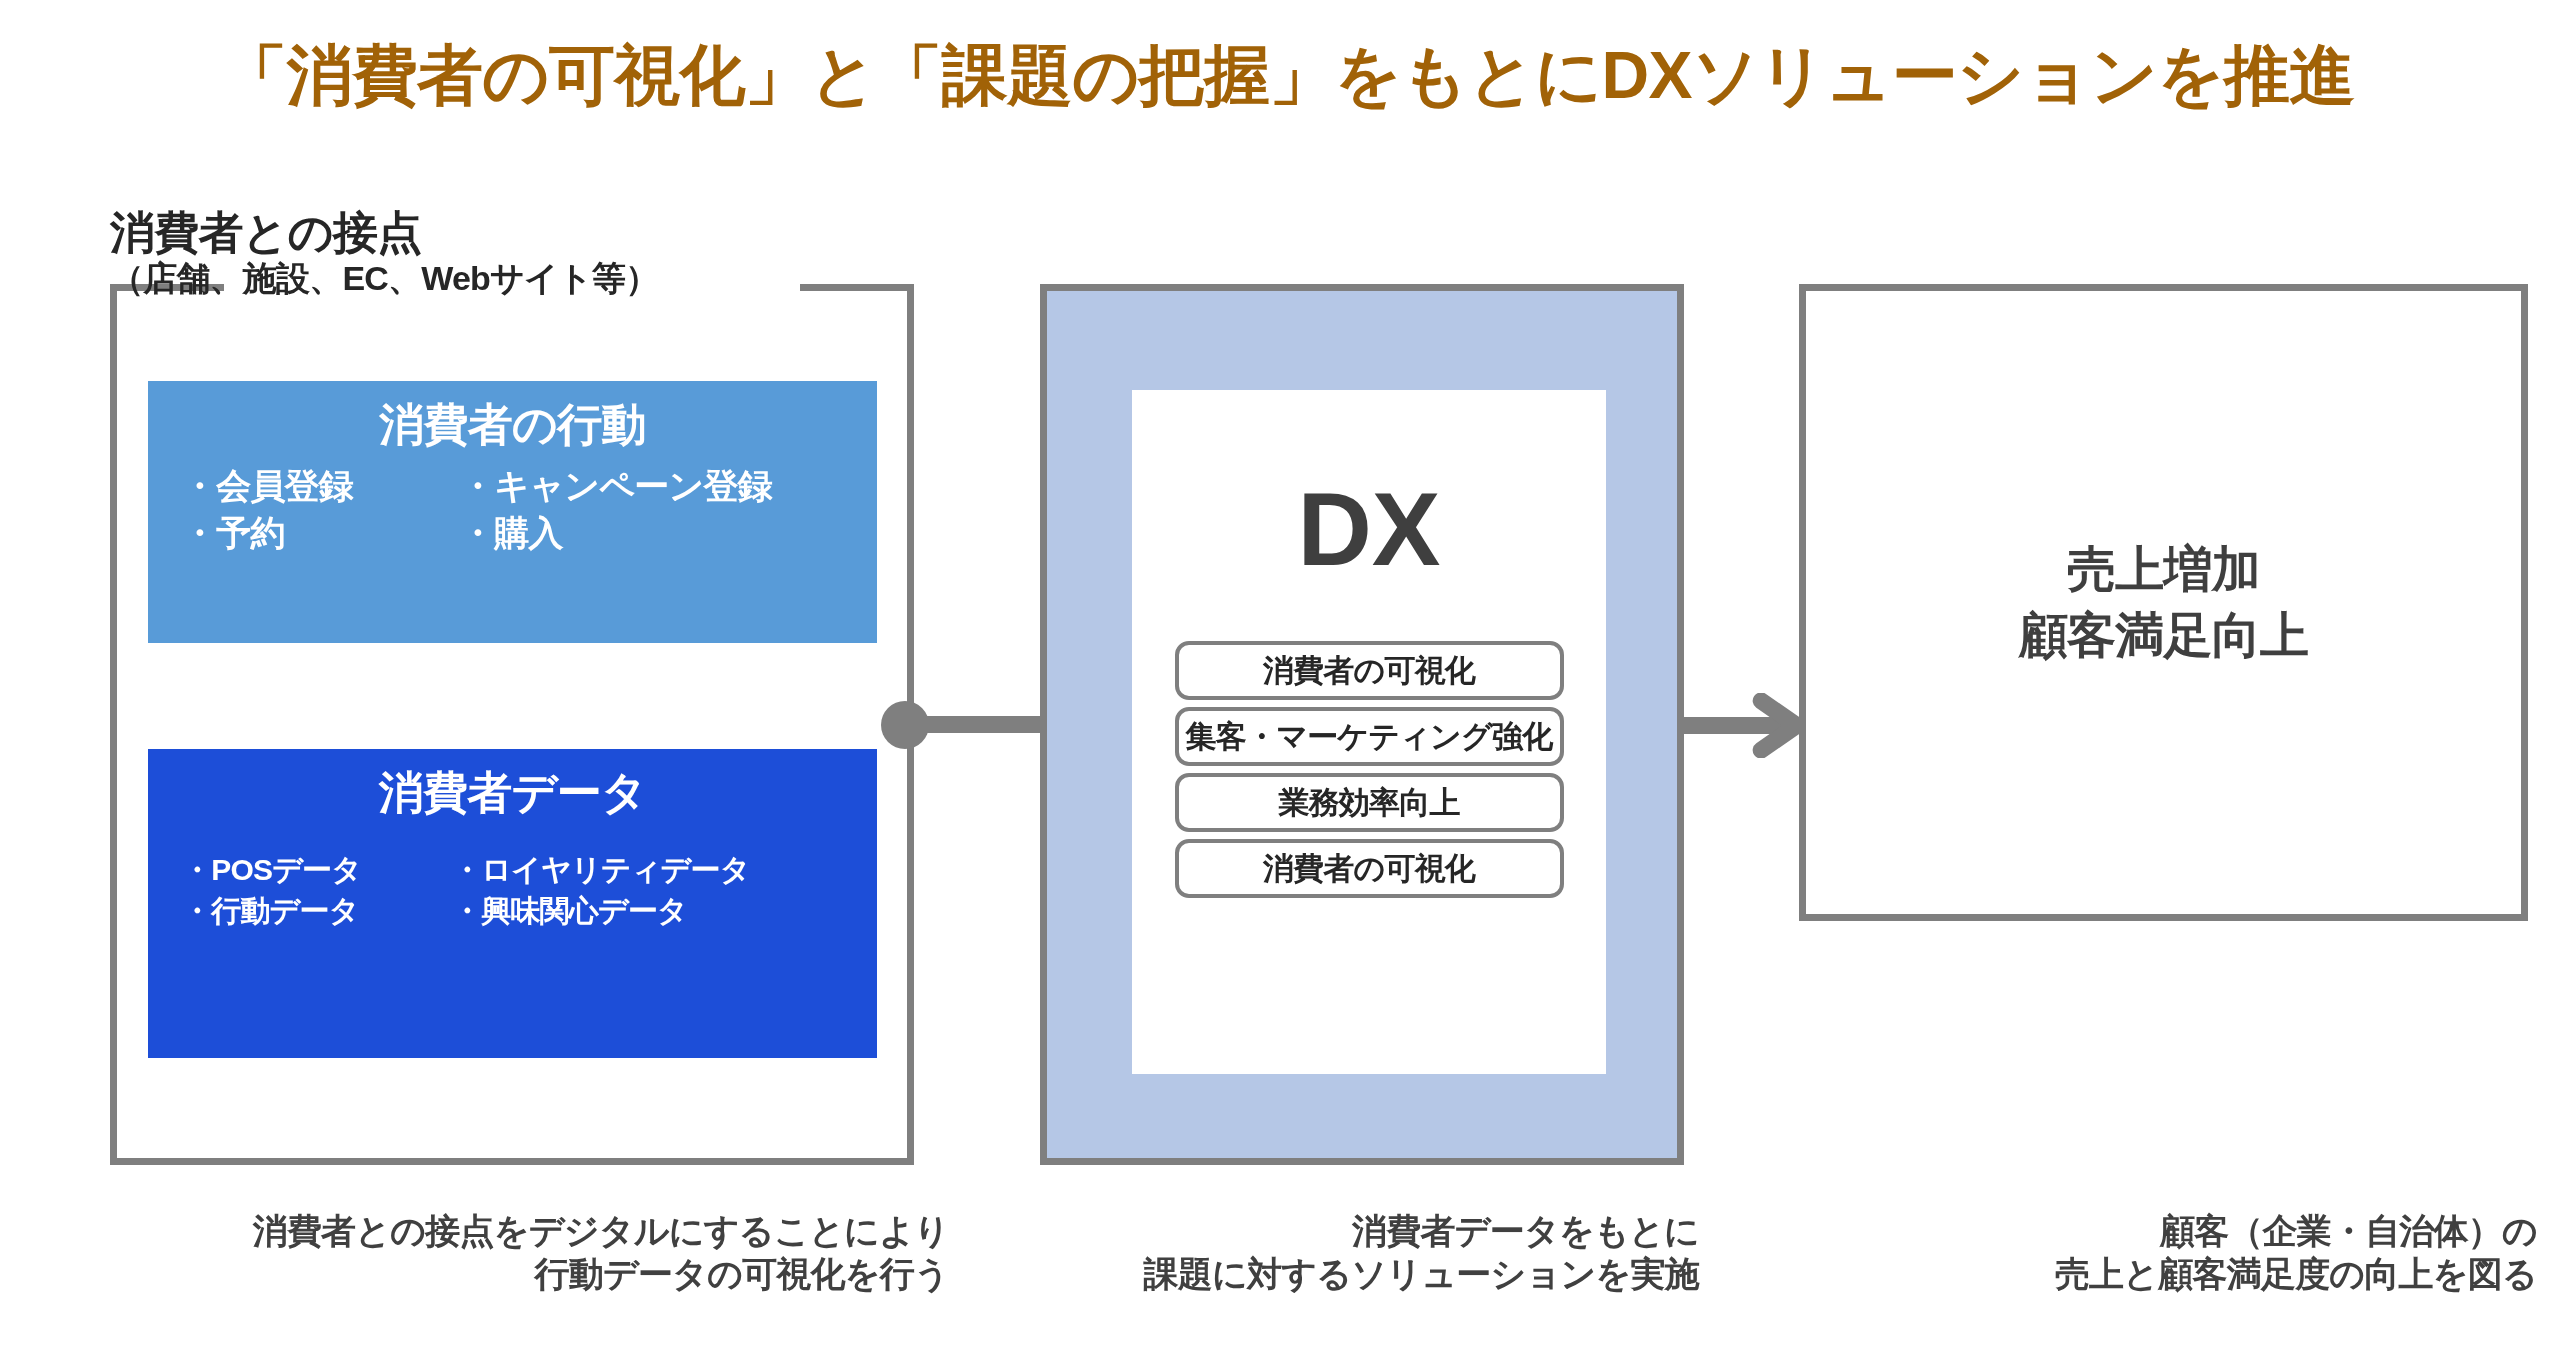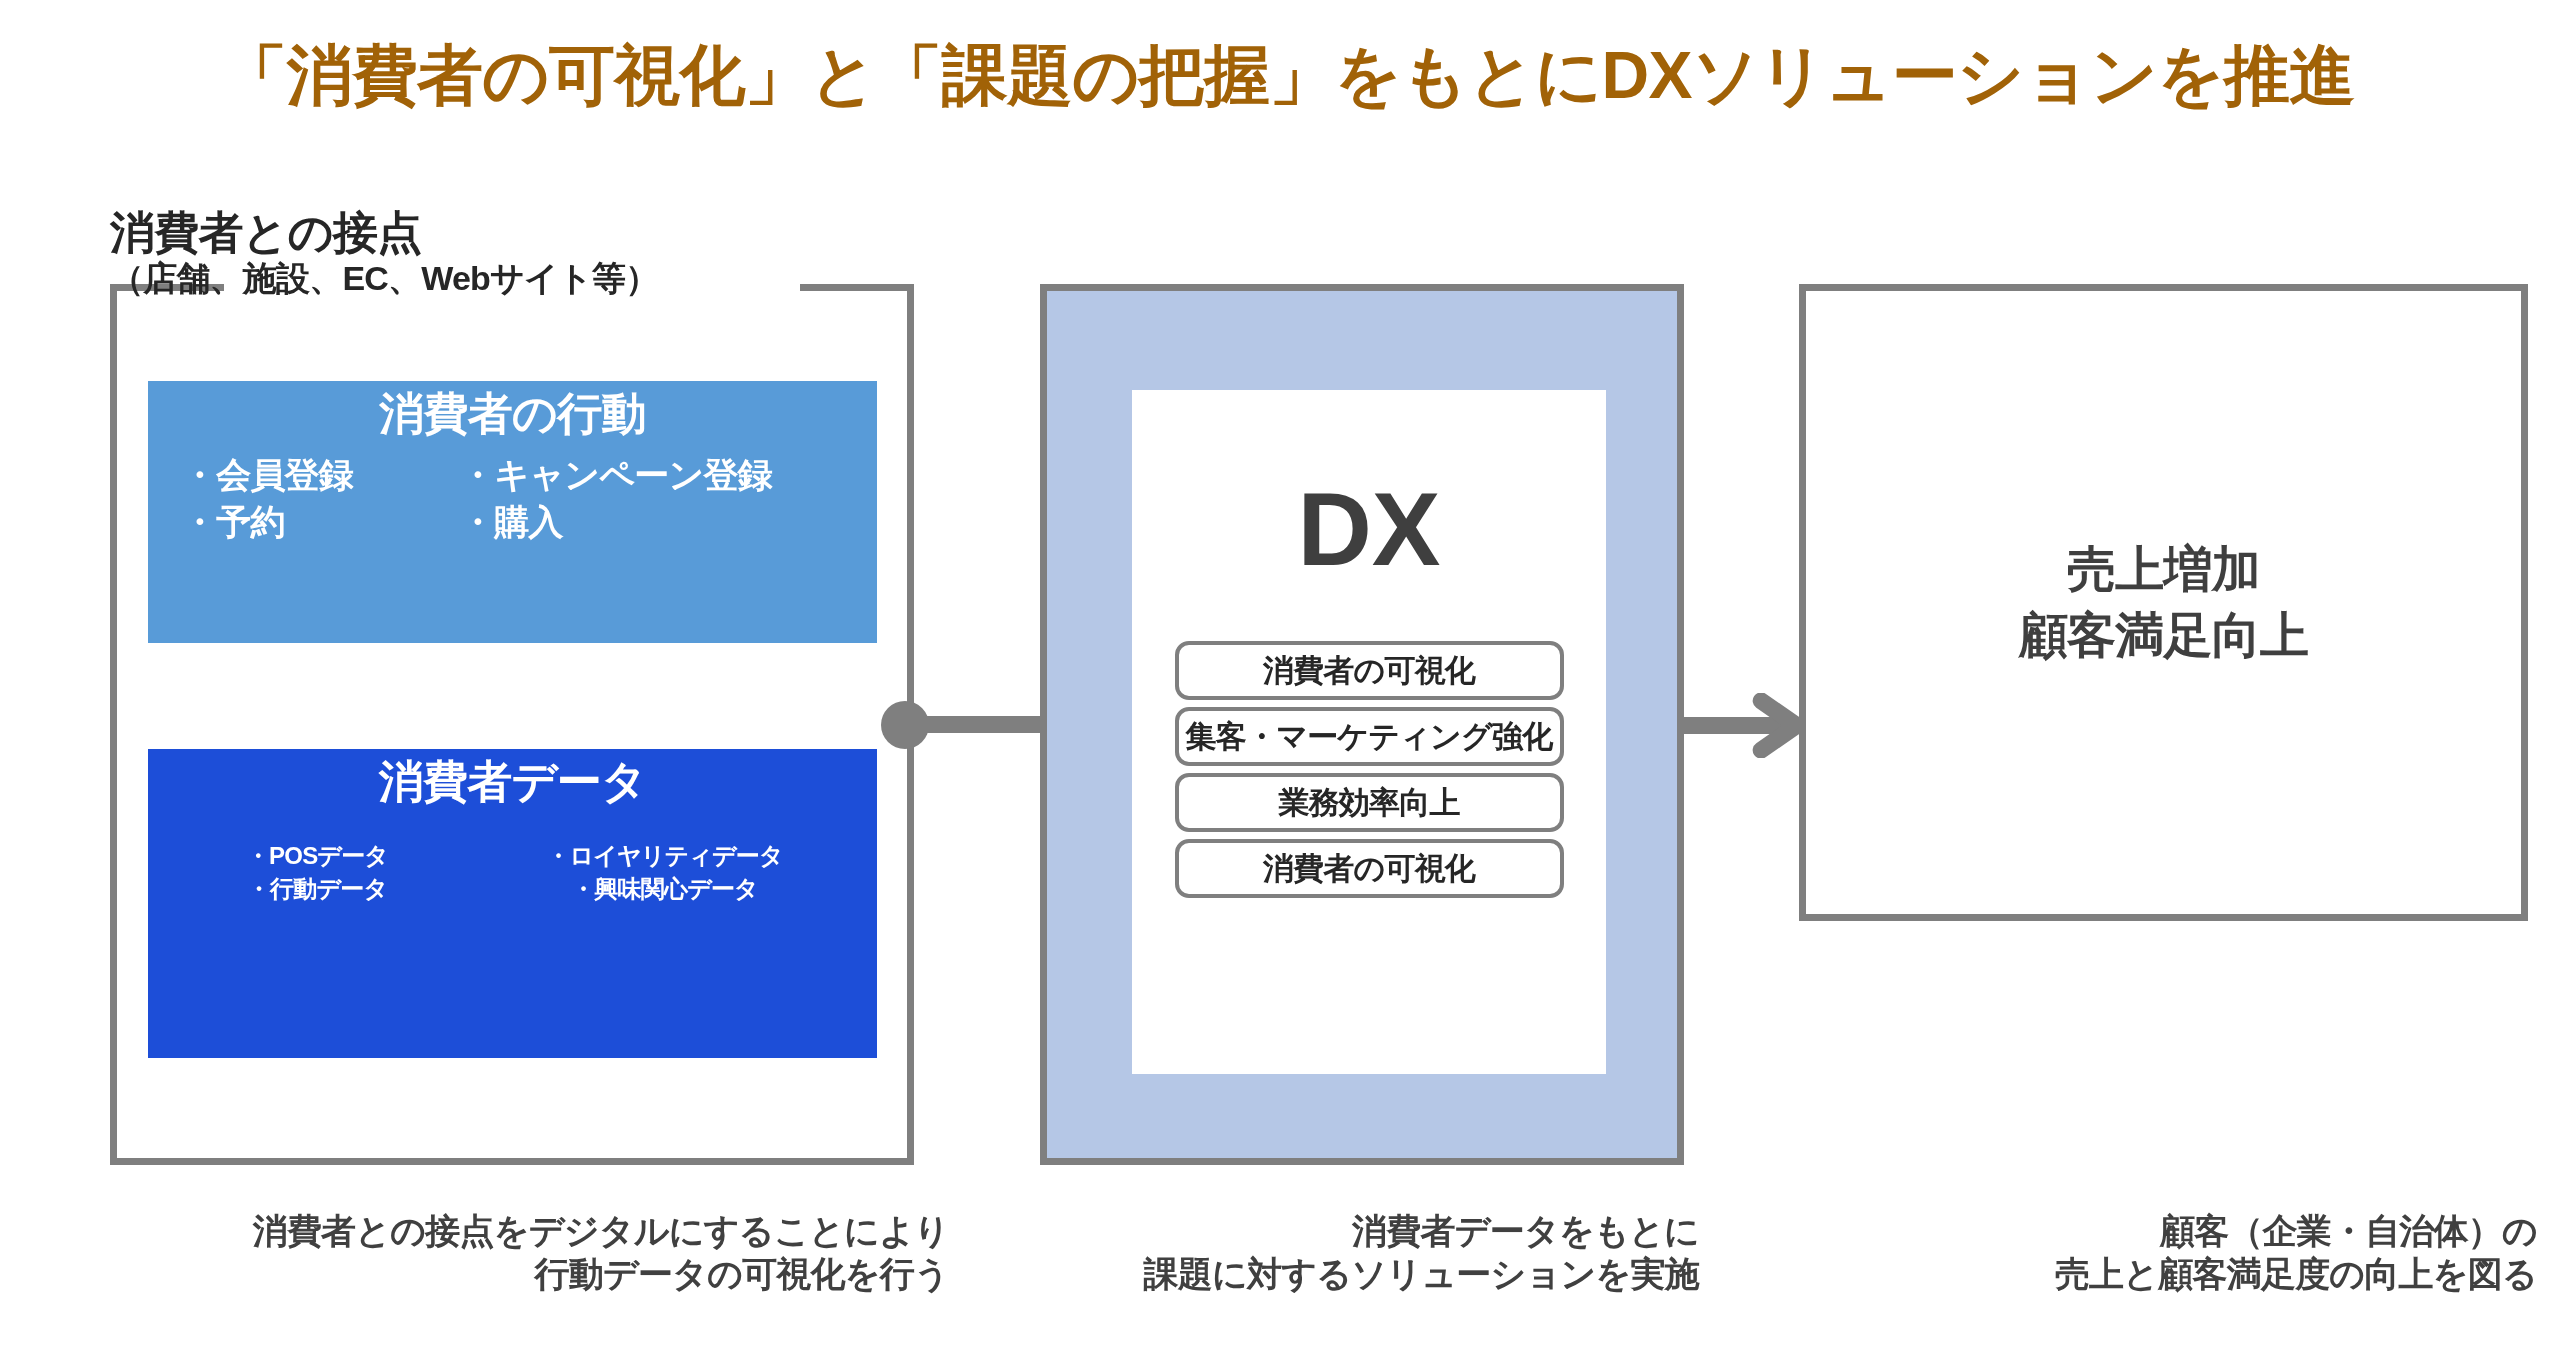--- a/index.html
+++ b/index.html
@@ -34,35 +34,35 @@
   #contact-heading{
     position:absolute;left:110px;top:210px;width:804px;
     text-align:left;color:#262626;pointer-events:none;
   }
   #contact-heading .line1{font-size:45px;font-weight:bold;line-height:1.02;letter-spacing:-0.8px;}
   #contact-heading .line2{font-size:34px;font-weight:bold;line-height:1.15;letter-spacing:-0.8px;margin-top:3.1px;}
 
   .blue-card{
     position:absolute;left:38px;width:729px;
     color:#ffffff;box-sizing:border-box;
-    padding-top:8px;
+    padding-top:19px;
   }
   #behavior-card{top:97px;height:262px;background:#589bd8;}
   #data-card    {top:465px;height:309px;background:#1d4ed8;}
 
   .blue-card .card-title{
     text-align:center;font-size:45px;font-weight:bold;letter-spacing:-0.8px;line-height:1.1;
   }
   .bullet-grid{
     margin-top:15.4px;padding-left:34px;
     display:grid;grid-template-columns:278px auto;
     row-gap:4.6px;column-gap:0px;
     font-size:35px;font-weight:bold;letter-spacing:-0.8px;line-height:1.22;
   }
-  #data-card .bullet-grid{margin-top:34px;grid-template-columns:270px auto;font-size:24px;text-align:center;}
+  #data-card .bullet-grid{margin-top:34px;grid-template-columns:270px auto;font-size:30px;}
 
   
   #center-panel{
     position:absolute;left:1040px;top:284px;width:644px;height:881px;
     background:#b5c7e6;border:7px solid #7f7f7f;box-sizing:border-box;
   }
   #dx-inner{
     position:absolute;left:85px;top:99px;width:474px;height:684px;
     background:#ffffff;box-sizing:border-box;
   }

